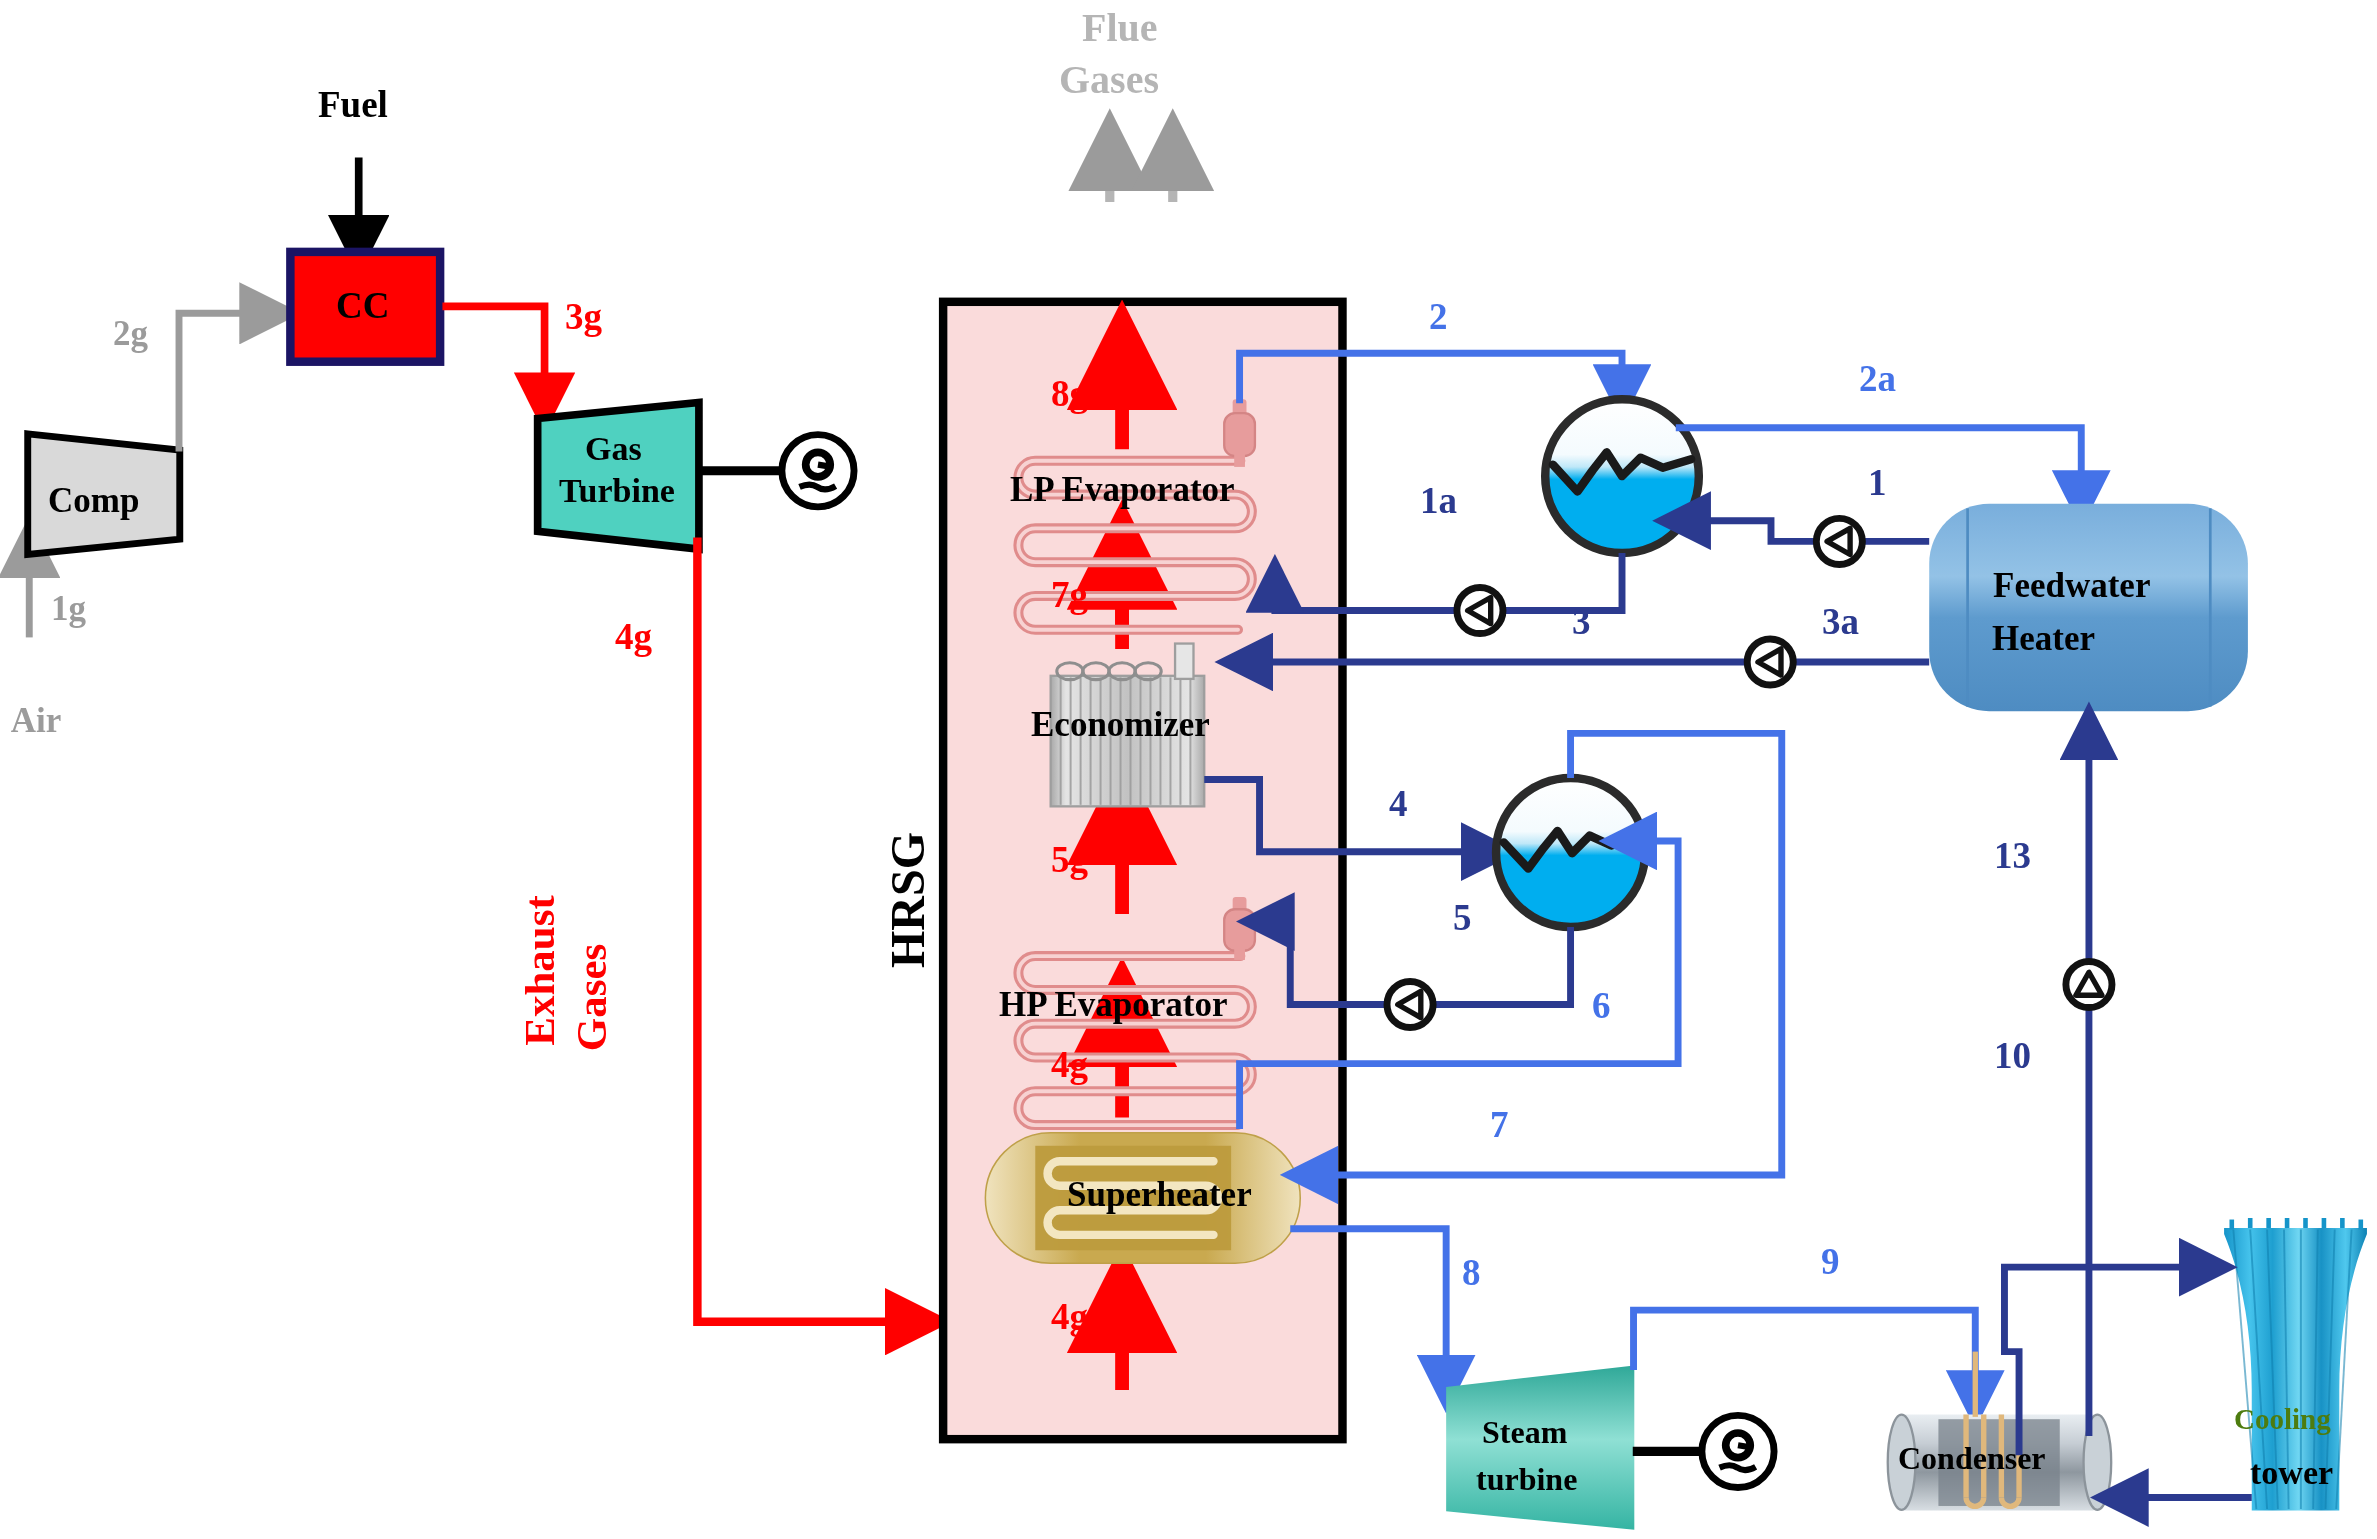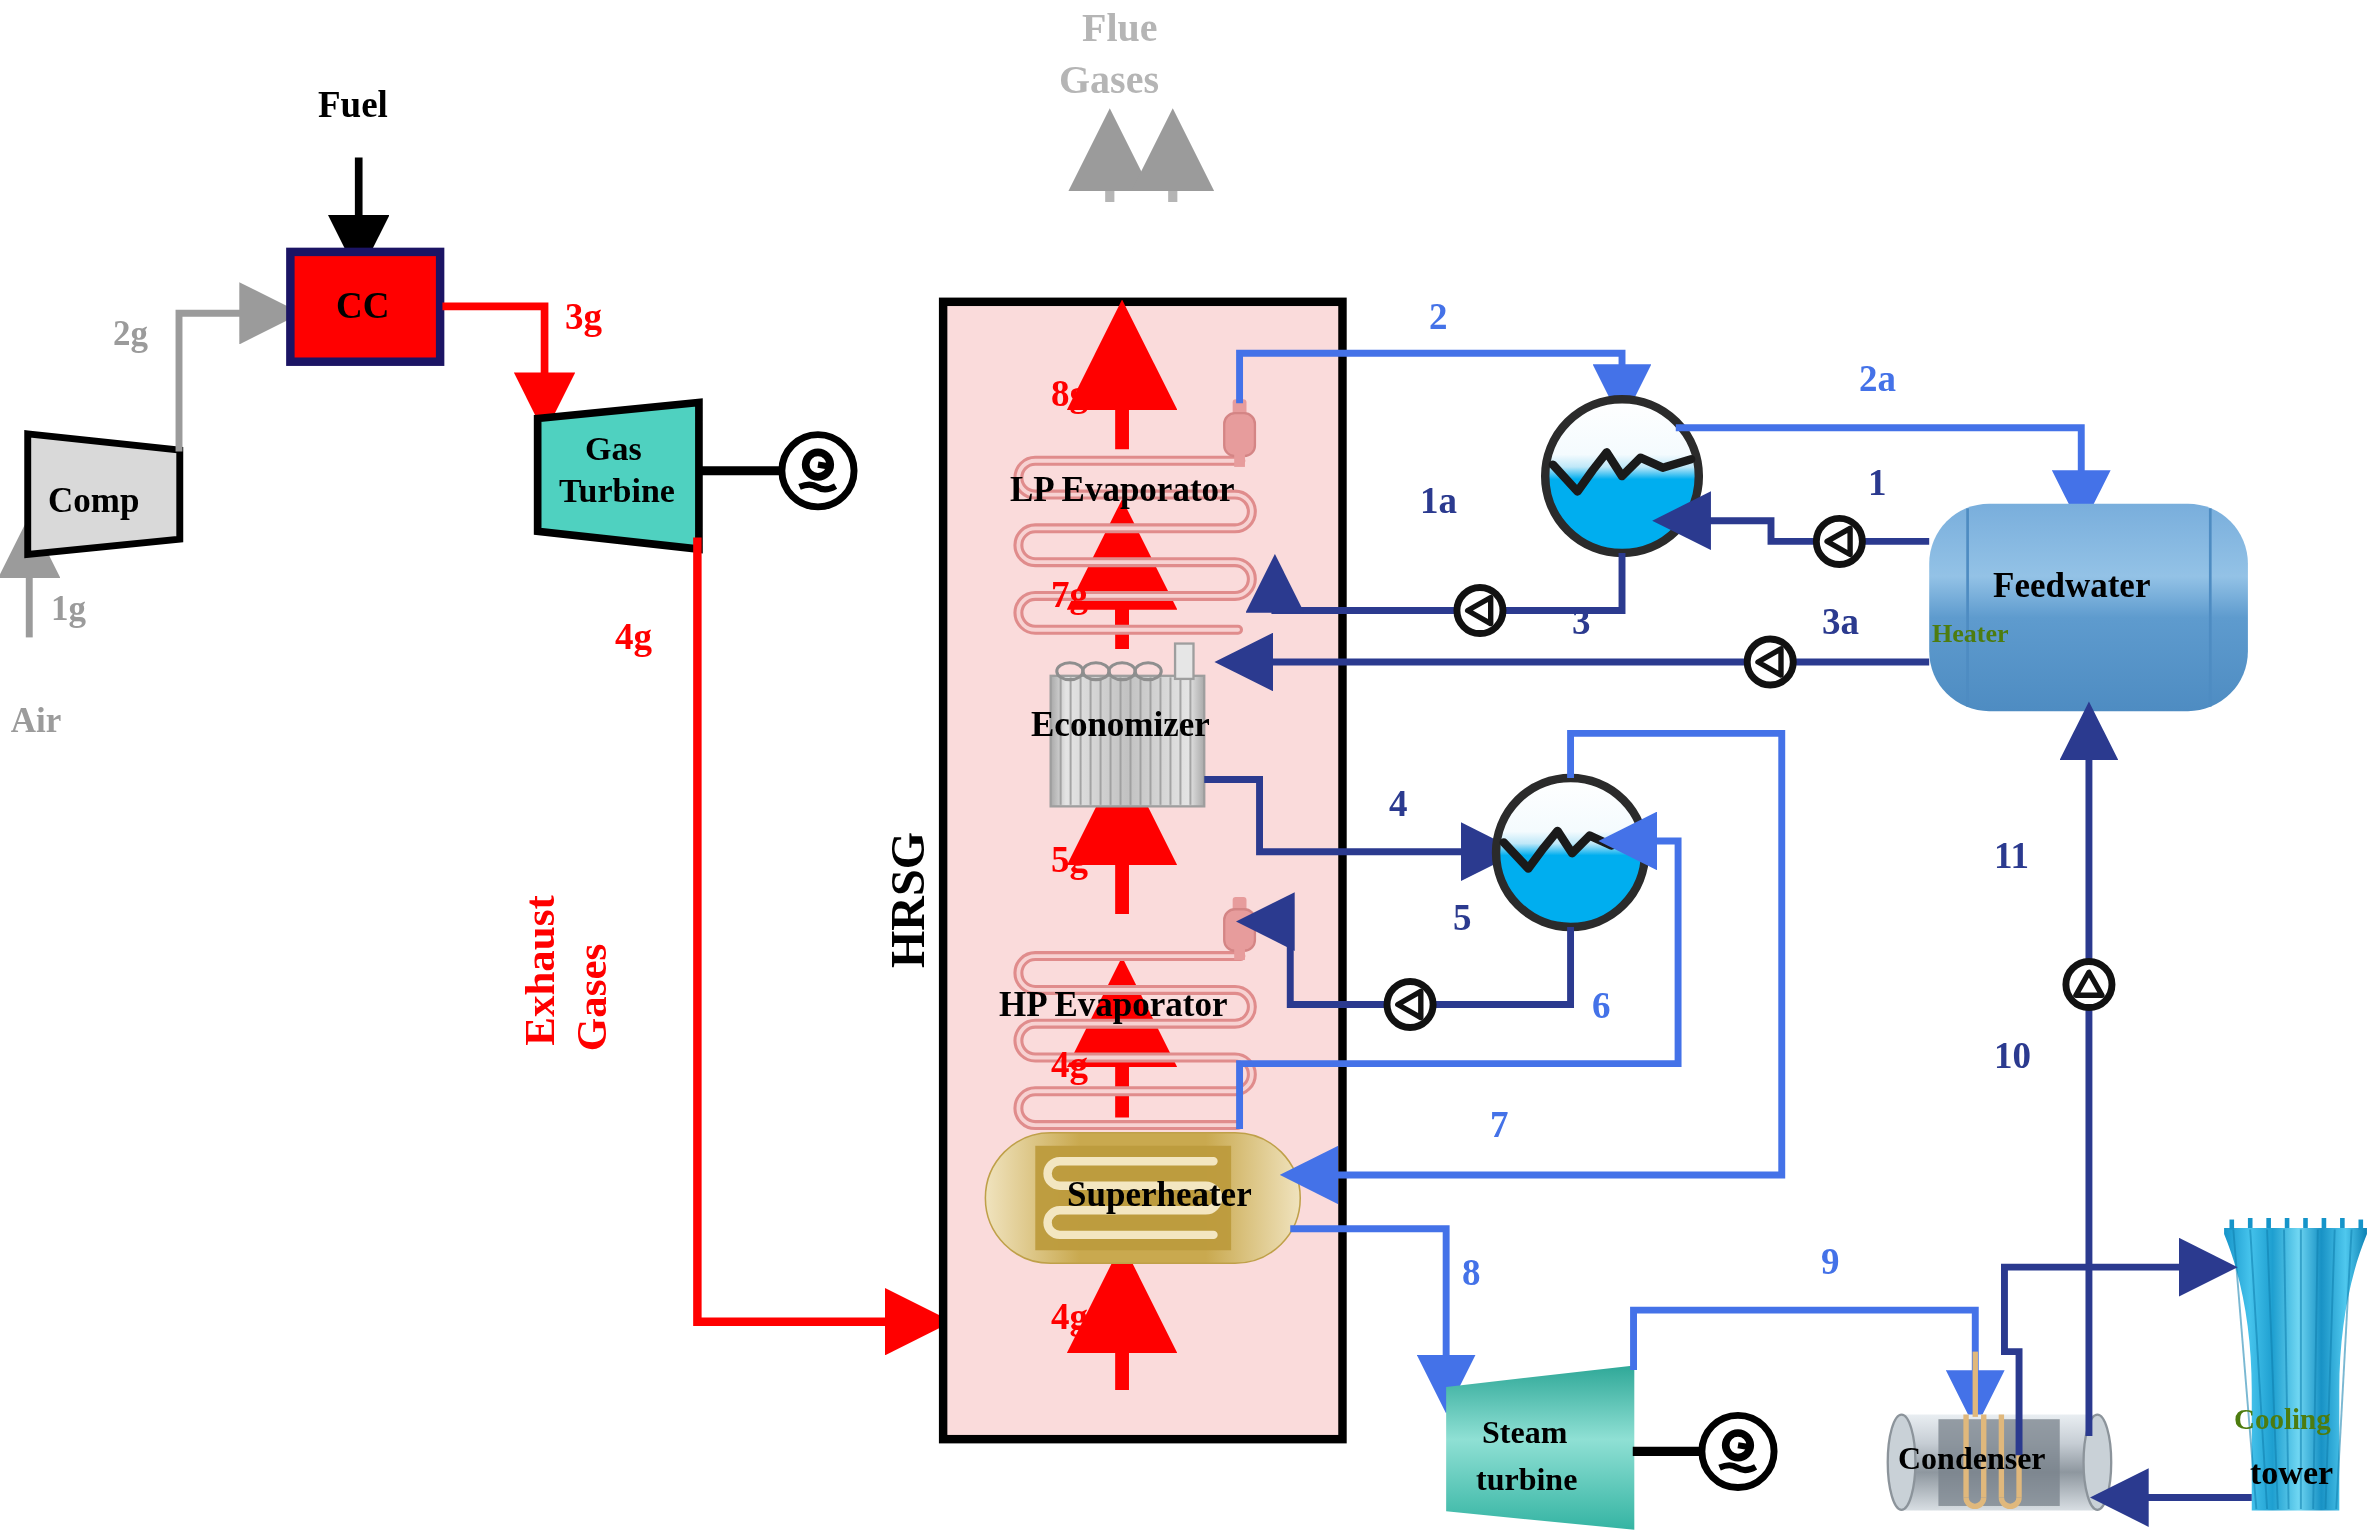--- a/index.html
+++ b/index.html
@@ -379,30 +379,30 @@
 <div class="lbl" style="left:999px;top:987px;font-size:35px;color:#000;">HP Evaporator</div>
 <div class="lbl" style="left:1051px;top:1046px;font-size:37px;color:#FF0000;">4g</div>
 <div class="lbl" style="left:1035px;top:1177px;font-size:35px;color:#000;padding-left:32px;">Superheater</div>
 <div class="lbl" style="left:1051px;top:1298px;font-size:37px;color:#FF0000;">4g</div>
 
 <div class="lbl" style="left:1429px;top:298px;font-size:37px;color:#4472E8;">2</div>
 <div class="lbl" style="left:1859px;top:360px;font-size:37px;color:#4472E8;">2a</div>
 <div class="lbl" style="left:1420px;top:482px;font-size:37px;color:#2B3A8F;">1a</div>
 <div class="lbl" style="left:1868px;top:464px;font-size:37px;color:#2B3A8F;">1</div>
 <div class="lbl" style="left:1993px;top:568px;font-size:35px;color:#000;">Feedwater</div>
-<div class="lbl" style="left:1932px;top:621px;font-size:26px;color:#4d7c0f;">Heater</div>
+<div class="lbl" style="left:1992px;top:621px;font-size:35px;color:#000000;">Heater</div>
 <div class="lbl" style="left:1572px;top:603px;font-size:37px;color:#2B3A8F;">3</div>
 <div class="lbl" style="left:1822px;top:603px;font-size:37px;color:#2B3A8F;font-family:Liberation Serif, serif;">3a</div>
 <div class="lbl" style="left:1389px;top:785px;font-size:37px;color:#2B3A8F;">4</div>
 <div class="lbl" style="left:1453px;top:899px;font-size:37px;color:#2B3A8F;">5</div>
 <div class="lbl" style="left:1592px;top:987px;font-size:37px;color:#4472E8;">6</div>
 <div class="lbl" style="left:1490px;top:1106px;font-size:37px;color:#4472E8;">7</div>
 <div class="lbl" style="left:1462px;top:1254px;font-size:37px;color:#4472E8;">8</div>
 <div class="lbl" style="left:1821px;top:1243px;font-size:37px;color:#4472E8;">9</div>
-<div class="lbl" style="left:1994px;top:837px;font-size:37px;color:#2B3A8F;">11</div>
+<div class="lbl" style="left:1994px;top:837px;font-size:37px;color:#2B3A8F;">13</div>
 <div class="lbl" style="left:1994px;top:1037px;font-size:37px;color:#2B3A8F;">10</div>
 
 <div class="lbl" style="left:1482px;top:1416px;font-size:32px;color:#000;">Steam</div>
 <div class="lbl" style="left:1476px;top:1463px;font-size:32px;color:#000;">turbine</div>
 
 <div class="lbl" style="left:1898px;top:1442px;font-size:32px;color:#000;">Condenser</div>
 
 <div class="lbl" style="left:2234px;top:1405px;font-size:29px;color:#4d7c0f;">Cooling</div>
 <div class="lbl" style="left:2250px;top:1456px;font-size:34px;color:#000;">tower</div>
 

